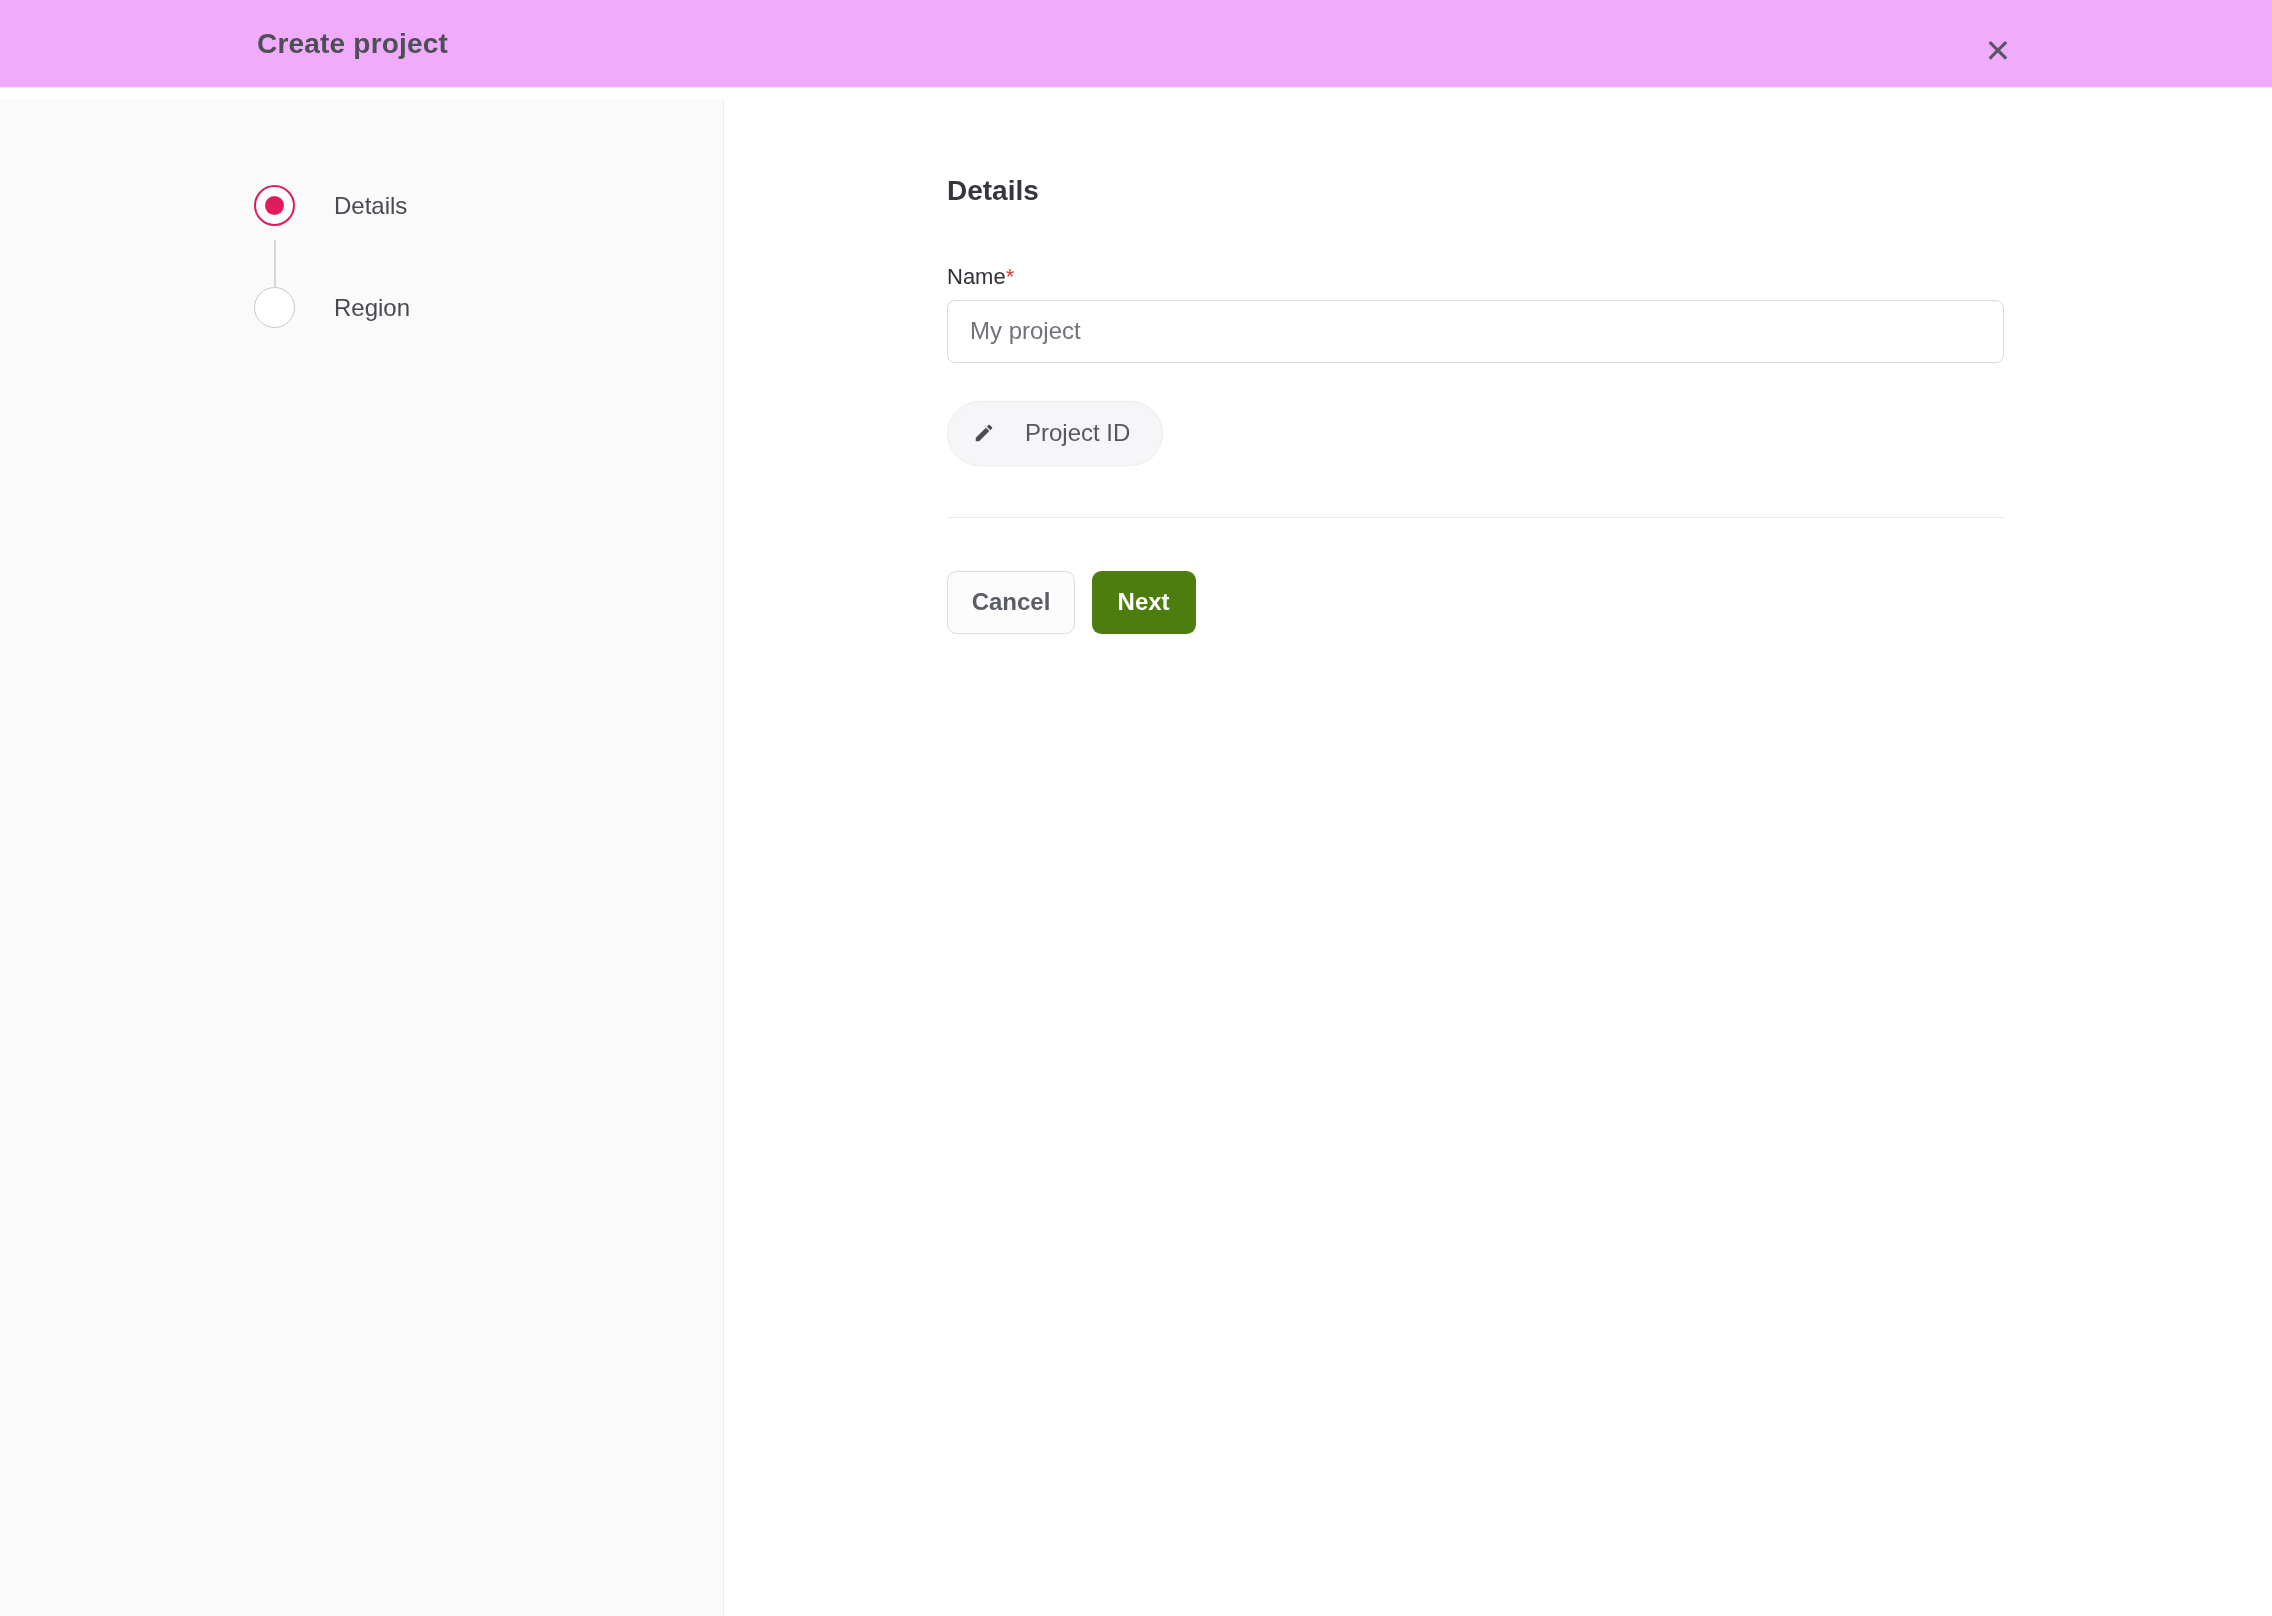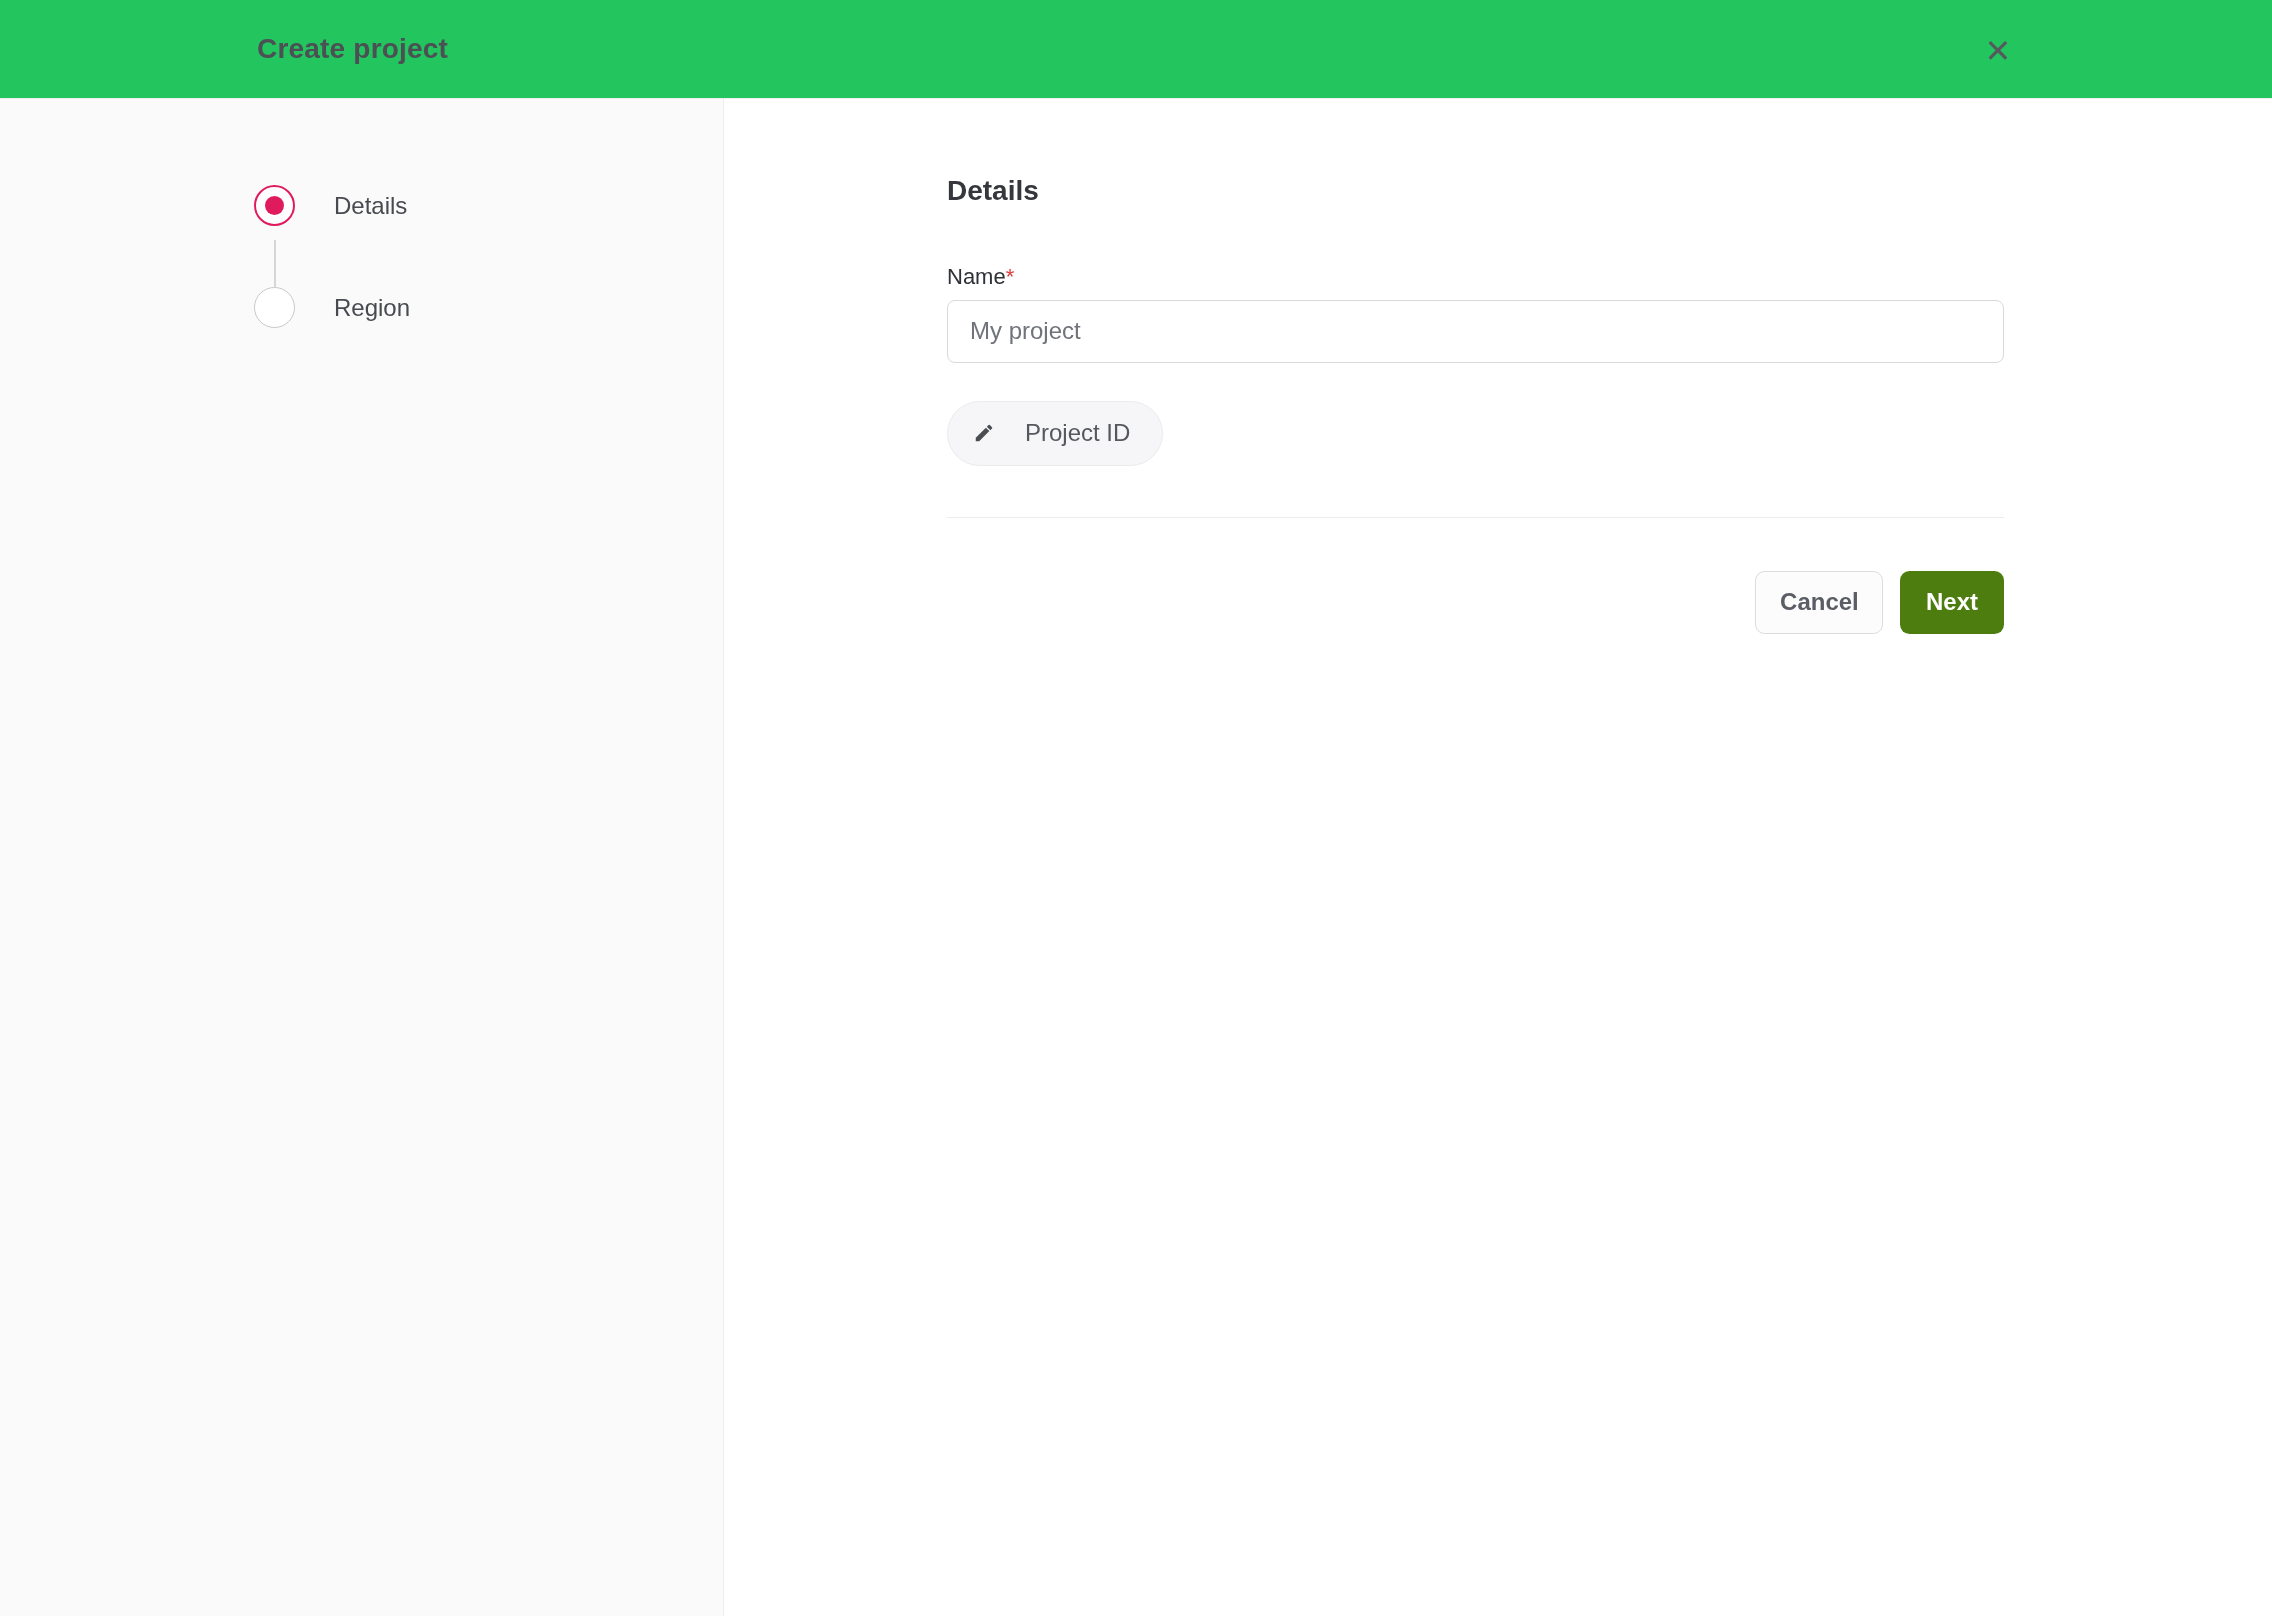--- a/index.html
+++ b/index.html
@@ -1,21 +1,21 @@
 <!DOCTYPE html>
 <html style="font-size:12.6px"><head>
 <meta charset="utf-8">
 <style>
   * { margin:0; padding:0; box-sizing:border-box; }
   html,body { width:2273px; height:1616px; overflow:hidden; background:#ffffff;
               font-family:"Liberation Sans", sans-serif; }
 
   
-  .app-header { position:absolute; top:0; left:0; width:2273px; height:99px;
-                background:#22c55e; border-bottom:1.6px solid #efeff1;
+  .app-header { position:absolute; top:0; left:0; width:2273px; height:88px;
+                background:#f0abfc; border-bottom:1.6px solid #efeff1;
                 display:flex; align-items:center; }
   .app-title { padding-left:257px; font-size:28px; font-weight:700; color:#4c4f54;
                letter-spacing:0.2px; }
   .close-btn { position:absolute; top:29px; right:253px; width:44px; height:44px;
                background:transparent; border:none; cursor:pointer;
                display:flex; align-items:center; justify-content:center; }
   .close-btn .glyph { font-size:32px; line-height:1; color:#55585e; font-weight:400; }
 
   
   .sidebar { position:absolute; top:99px; left:0; width:724px; height:1517px;
@@ -49,21 +49,21 @@
 
   .pill-btn { margin-top:38px; height:65px; padding:0 32px 0 25px;
               display:inline-flex; align-items:center; gap:30px;
               background:#f6f6f8; border:0.8px solid #ebebee; border-radius:33px;
               cursor:pointer; font-family:"Liberation Sans", sans-serif; }
   .pill-btn .pencil { width:22px; height:22px; fill:#4a4d52; flex:0 0 auto; }
   .pill-btn .pill-label { font-size:24px; color:#55585e; }
 
   .divider { margin-top:51px; width:1057px; height:0; border-top:1.6px solid #ececee; }
 
-  .actions { margin-top:53px; width:1057px; display:flex; justify-content:flex-end;
+  .actions { margin-top:53px; width:1057px; display:flex; justify-content:flex-start;
              gap:16.6px; }
   .btn { height:63px; border-radius:9.5px; font-size:24px; cursor:pointer;
          display:flex; align-items:center; justify-content:center;
          font-family:"Liberation Sans", sans-serif; }
   .btn-cancel { width:128px; background:#fcfcfd; border:1.6px solid #dcdce0;
                 color:#5a5d63; font-weight:600; }
   .btn-next { width:104px; background:#4d7c0f; border:none; color:#ffffff;
               font-weight:700; }
 </style>
 </head>

